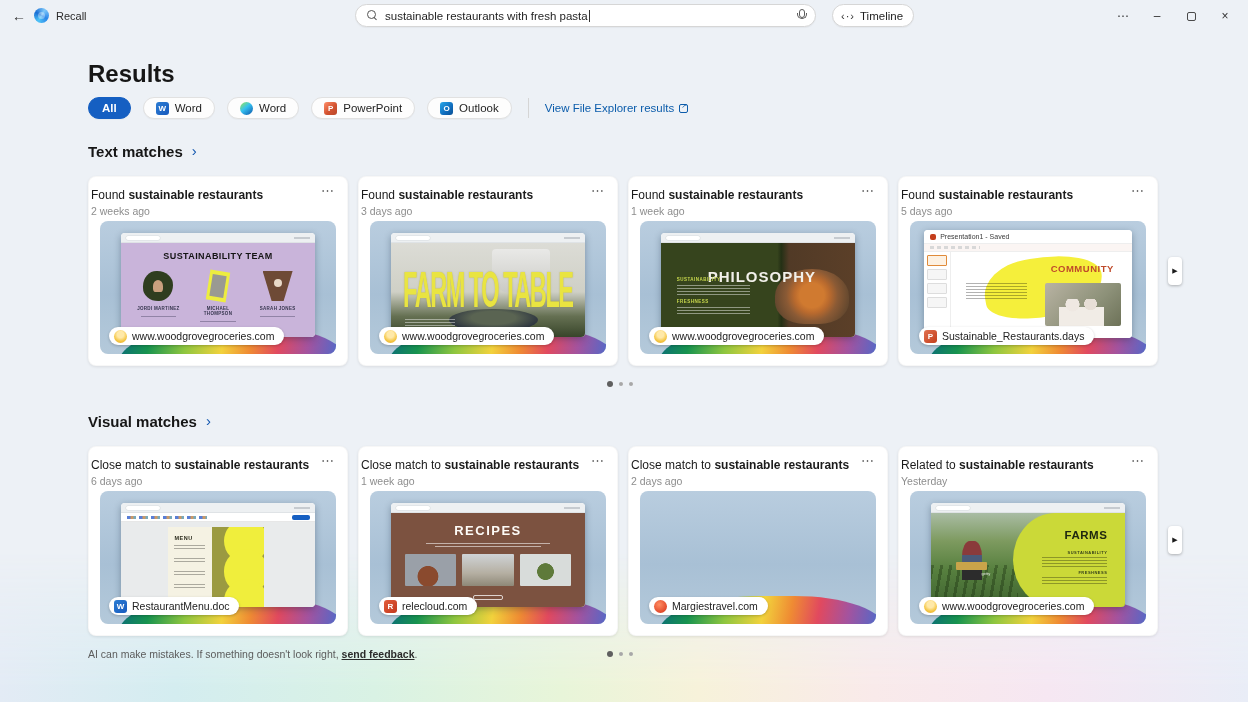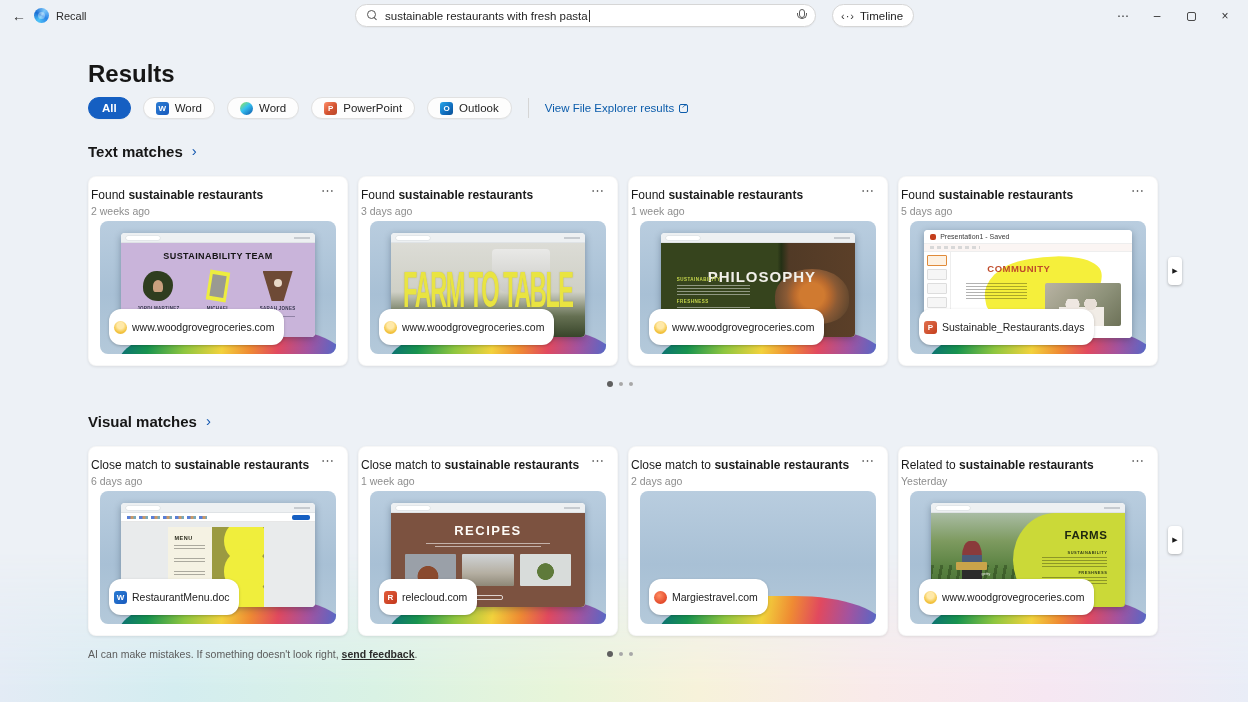--- a/index.html
+++ b/index.html
@@ -66,21 +66,21 @@
     background:linear-gradient(180deg,#b9cddf 0%,#a8c0d5 55%,#b4c9da 100%); }
   .bloom { position:absolute; bottom:-8px; left:8%; right:-4%; height:36px;
     background:linear-gradient(100deg,#0a6a7a 0%,#17934f 14%,#8ec63f 30%,#f2d23c 46%,#ef8b33 58%,#e1495f 70%,#a3539f 83%,#3b6fd4 100%);
     border-radius:45% 40% 0 0/100% 90% 0 0; }
   .bwin { position:absolute; left:9%; right:9%; top:9%; bottom:13%; background:#fff; border-radius:4px;
     box-shadow:0 2px 7px rgba(20,40,60,.35); overflow:hidden; display:flex; flex-direction:column; }
   .bchrome { height:10px; background:#edf0f2; border-bottom:1px solid #dfe3e6; flex:none; position:relative; }
   .bchrome::before { content:""; position:absolute; left:5px; top:3px; width:34px; height:4px; border-radius:2px; background:#fff; box-shadow:0 0 0 .5px #d8dcdf; }
   .bchrome::after { content:""; position:absolute; right:5px; top:4px; width:16px; height:2px; background:#c6cbd0; }
   .bcontent { flex:1; position:relative; overflow:hidden; }
-  .badge { position:absolute; left:9px; bottom:9px; background:#fff; border-radius:12px; height:36px;
+  .badge { position:absolute; left:9px; bottom:9px; background:#fff; border-radius:12px; height:18px;
     display:flex; align-items:center; gap:5px; padding:0 10px 0 5px; font-size:10.5px; color:#222; box-shadow:0 1px 3px rgba(0,0,0,.22); white-space:nowrap; }
   .fav { width:13px; height:13px; flex:none; display:flex; align-items:center; justify-content:center; font-size:8px; font-weight:700; color:#fff; }
   .fav-woodgrove { border-radius:50%; background:radial-gradient(circle at 50% 35%,#ffe9a8 0 30%,#f3c440 65%,#e3a92c 100%); }
   .fav-ppt { border-radius:3px; background:linear-gradient(135deg,#e0704f,#c43e1c); }
   .fav-word { border-radius:3px; background:linear-gradient(135deg,#2b7cd3,#185abd); }
   .fav-rele { border-radius:3px; background:linear-gradient(135deg,#e25d3b,#c2371c); }
   .fav-margie { border-radius:50%; background:radial-gradient(circle at 40% 35%,#ff8d63,#e2492a 70%); }
   .dots { position:absolute; display:flex; gap:6px; align-items:center; cursor:pointer; }
   .dots i { display:block; border-radius:50%; }
   .dots i.d1 { width:6px; height:6px; background:#5f5f5f; }
@@ -124,21 +124,21 @@
   .pdot { width:6px; height:6px; border-radius:2px; background:#c43e1c; flex:none; }
   .ptext { font-size:7px; color:#3a3a3a; white-space:nowrap; }
   .pribbon { height:8px; background:#fbf5f3; border-bottom:1px solid #eee; position:relative; }
   .pribbon::before { content:""; position:absolute; left:6px; top:2px; width:50px; height:3px;
     background:repeating-linear-gradient(90deg,#d8d8d8 0 4px,transparent 4px 7px); }
   .prail { position:absolute; left:0; top:22px; bottom:0; width:13%; border-right:1px solid #eee; padding:3px 3px; }
   .prail .pthumb { height:11px; border:1px solid #ddd; border-radius:1px; margin-bottom:3px; background:#f6f6f6; }
   .prail .pthumb.sel { border-color:#e08b3a; background:#fdf1e2; }
   .pslide { position:absolute; left:13%; right:0; top:22px; bottom:0; background:#fff; overflow:hidden; }
   .pblob { position:absolute; left:18%; top:6%; width:66%; height:70%; background:#f5ef3b; border-radius:40% 60% 45% 55%/55% 45% 60% 40%; transform:rotate(-10deg); }
-  .pcomm { position:absolute; top:13%; left:20%; right:10%; text-align:left; font-size:9.5px; font-weight:800; letter-spacing:.5px; color:#bf4a2a; }
+  .pcomm { position:absolute; top:13%; left:20%; right:10%; text-align:right; font-size:9.5px; font-weight:800; letter-spacing:.5px; color:#bf4a2a; }
   .pphoto { position:absolute; right:6%; top:36%; width:42%; height:50%; background:linear-gradient(135deg,#b9b3a3,#8d9179 60%,#6d7258); border-radius:2px; }
   .pphoto::after { content:""; position:absolute; left:18%; bottom:0; width:60%; height:62%;
     background:radial-gradient(circle at 30% 20%,#efe8e2 0 18%,transparent 19%),radial-gradient(circle at 70% 18%,#e7ded6 0 16%,transparent 17%),linear-gradient(180deg,transparent 30%,#f1ece6 31%); }
   .ptxt { position:absolute; left:8%; top:34%; width:34%; }
   .ph-head { font-size:3.8px; font-weight:700; color:#b0482a; letter-spacing:.3px; margin-bottom:2px; }
   .wtool { height:9px; background:#fff; border-bottom:1px solid #e7e7e7; position:relative; }
   .wtool::before { content:""; position:absolute; left:6px; top:3px; width:80px; height:3px;
     background:repeating-linear-gradient(90deg,#5a7fd6 0 3px,#c96 4px 6px,#7ab 7px 9px,transparent 9px 12px); }
   .wtool::after { content:""; position:absolute; right:5px; top:2px; width:18px; height:5px; background:#155fc2; border-radius:2px; }
   .sc-menu { background:#e9ebec; }

